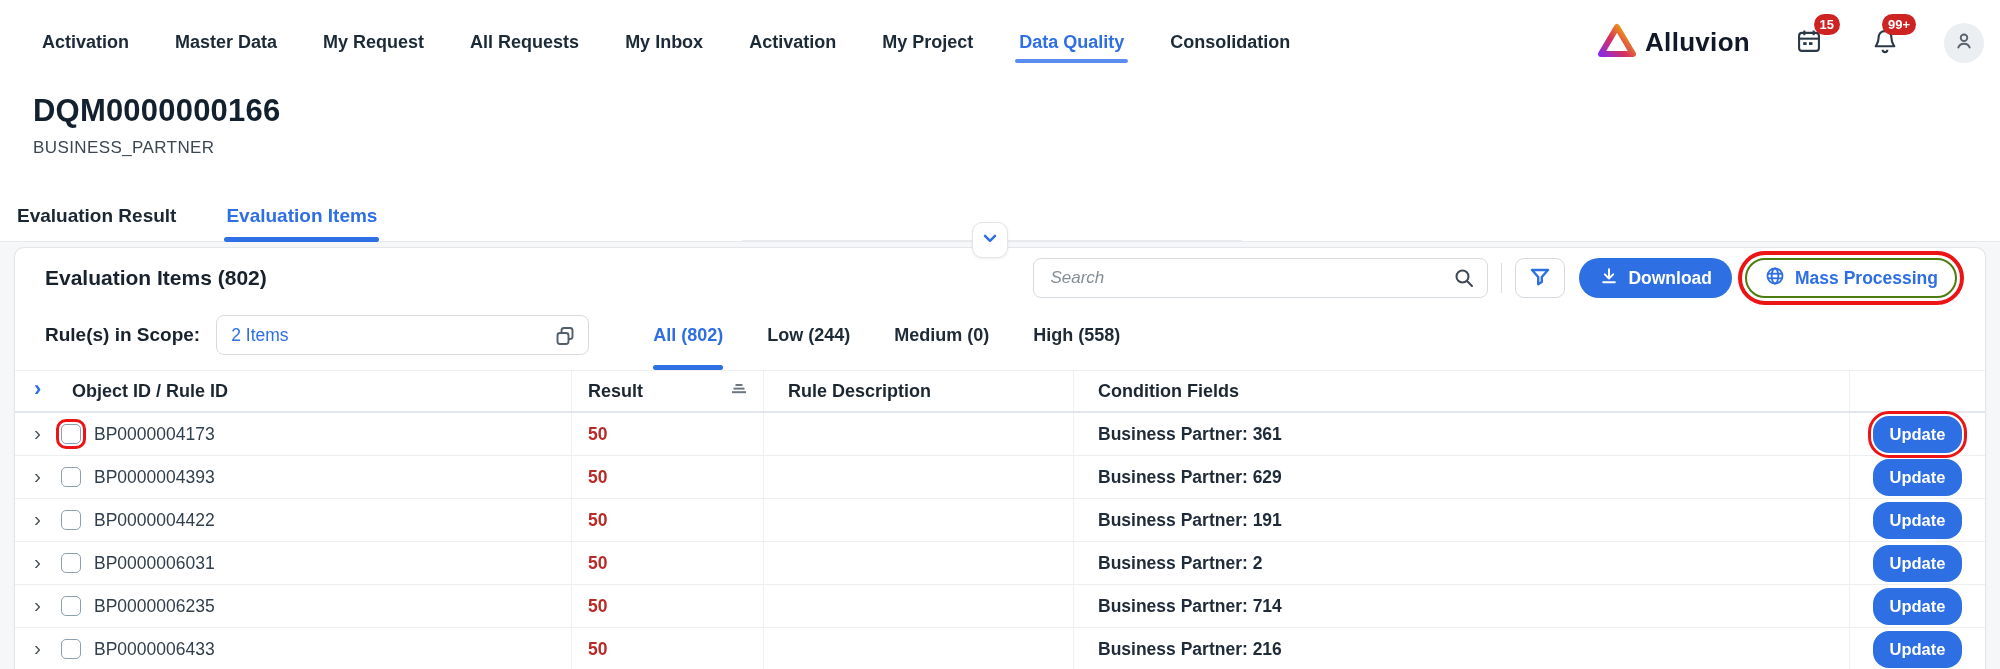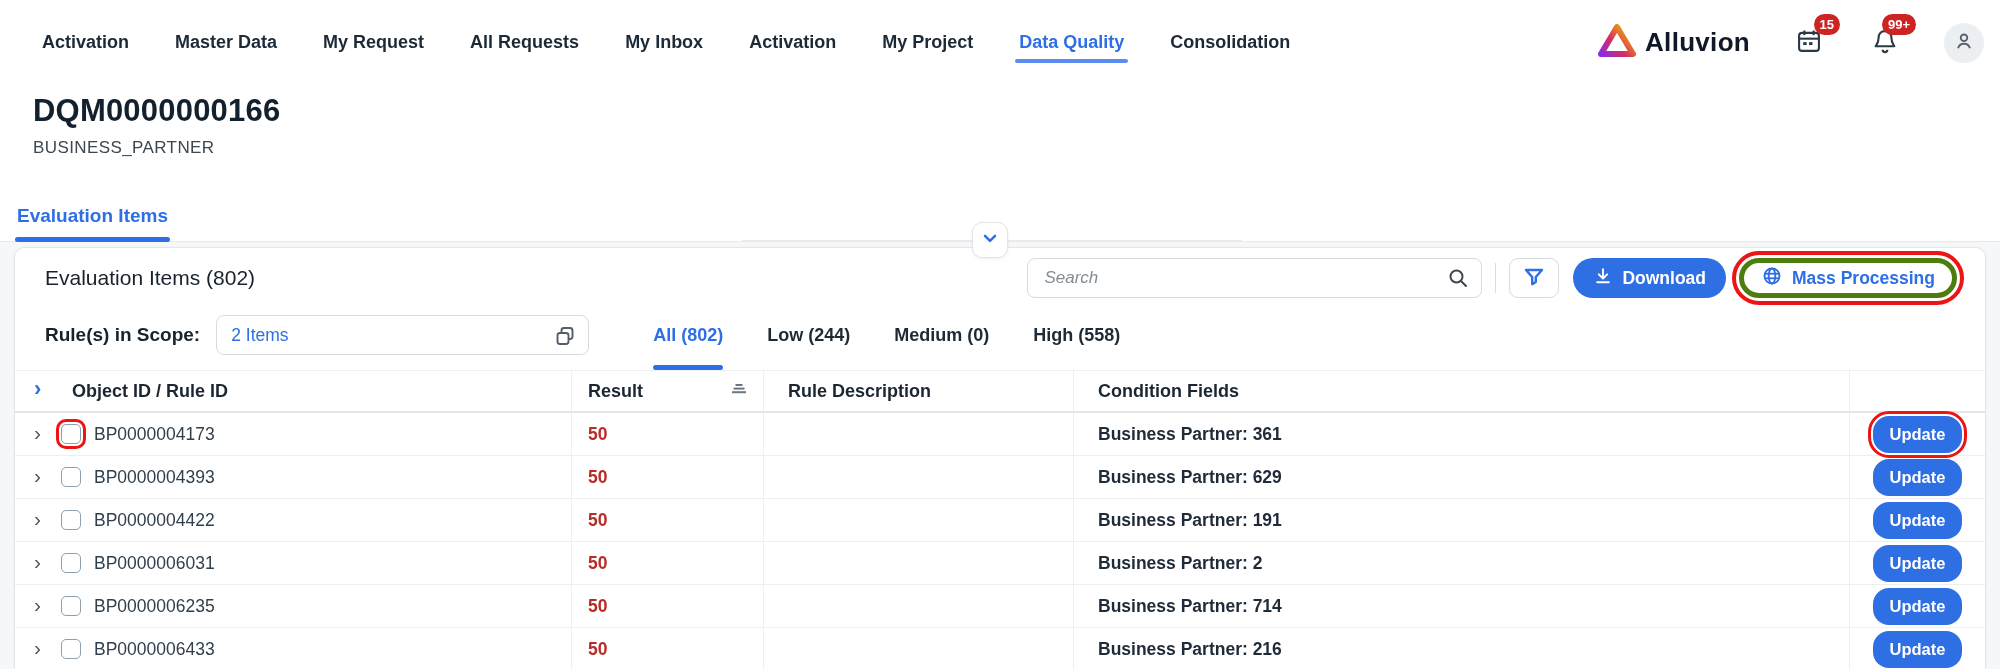--- a/index.html
+++ b/index.html
@@ -28,31 +28,31 @@
   .htab.active { color:#2e6fe4; }
   .htab.active::after { content:""; position:absolute; left:0; right:0; bottom:-1px; height:5px; border-radius:3px; background:#2e6fe4; }
   .collapse-line { position:absolute; left:742px; top:163px; width:500px; height:1px; background:#e9ebee; }
   .collapse-btn { position:absolute; left:972px; top:145px; width:36px; height:36px; background:#fff; border:1px solid #e1e5e9; border-radius:10px; box-shadow:0 1px 3px rgba(0,0,0,.07); display:flex; align-items:center; justify-content:center; cursor:pointer; }
 
   
   .content { background:#f6f7f9; height:427px; padding:5px 14px 0; }
   .panel { background:#fff; border:1px solid #e3e6ea; border-bottom:none; border-radius:10px 10px 0 0; height:100%; box-shadow:0 1px 3px rgba(0,0,0,.04); overflow:hidden; }
 
   .panel-row1 { display:flex; align-items:center; padding:8px 28px 0 30px; height:52px; }
-  .panel-heading { font-size:21px; font-weight:400; color:#18222d; }
+  .panel-heading { font-size:21px; font-weight:700; color:#18222d; }
   .spacer { flex:1; }
   .searchbox { position:relative; width:455px; height:40px; }
   .searchbox input { width:100%; height:100%; border:1px solid #d6dbe0; border-radius:8px; padding:0 44px 0 16px; font-size:17px; font-family:"Liberation Sans", sans-serif; color:#333; outline:none; }
   .searchbox input::placeholder { font-style:italic; color:#848d96; }
   .search-ic { position:absolute; right:12px; top:8px; }
   .vdiv { width:1px; height:30px; background:#d9dde2; margin:0 13px; }
   .filter-btn { width:50px; height:40px; border:1px solid #d6dbe0; border-radius:9px; background:#fff; display:flex; align-items:center; justify-content:center; cursor:pointer; }
   .btn { height:40px; border:none; border-radius:20px; display:flex; align-items:center; gap:9px; font-family:"Liberation Sans", sans-serif; font-size:17.5px; font-weight:700; cursor:pointer; }
   .btn-primary { background:#2e6fe4; color:#fff; padding:0 20px; margin-left:14px; }
-  .btn-secondary { background:#fff; color:#2e6fe4; border:5px solid #4d7c0f; padding:0 17px; margin-left:13px; }
+  .btn-secondary { background:#fff; color:#2e6fe4; border:2px solid #4d7c0f; padding:0 17px; margin-left:13px; }
   .annotated { outline:4px solid #ec1414; outline-offset:3px; }
 
   .panel-row2 { display:flex; align-items:center; padding:0 28px 0 30px; height:70px; }
   .rules-label { font-size:19px; font-weight:700; color:#18222d; white-space:nowrap; }
   .rules-input { position:relative; width:373px; height:40px; border:1px solid #d6dbe0; border-radius:8px; margin-left:16px; display:flex; align-items:center; padding:0 44px 0 14px; cursor:pointer; }
   .rules-value { color:#2e6fe4; font-size:17.5px; }
   .valuehelp-ic { position:absolute; right:11px; top:8px; }
   .sev-tabs { display:flex; margin-left:64px; gap:44px; align-self:stretch; align-items:center; }
   .sev-tab { position:relative; height:100%; display:flex; align-items:center; font-size:18px; font-weight:700; color:#1e2a36; cursor:pointer; white-space:nowrap; }
   .sev-tab.active { color:#2e6fe4; }
@@ -150,20 +150,21 @@
   <div class="page-subtitle">BUSINESS_PARTNER</div>
   <div class="collapse-line"></div>
   <div class="collapse-btn">
     <span>
       <svg width="20" height="20" viewBox="0 0 24 24" fill="none" stroke="#2e6fe4" stroke-width="3" stroke-linecap="round" stroke-linejoin="round">
         <polyline points="6,9.5 12,15.5 18,9.5"></polyline>
       </svg>
     </span>
   </div>
   <div class="header-tabs">
+    <span class="htab">Evaluation Result</span>
     <span class="htab active">Evaluation Items</span>
   </div>
 </div>
 
 <div class="content">
   <div class="panel">
 
     <div class="panel-row1">
       <span class="panel-heading">Evaluation Items (802)</span>
       <span class="spacer"></span>

